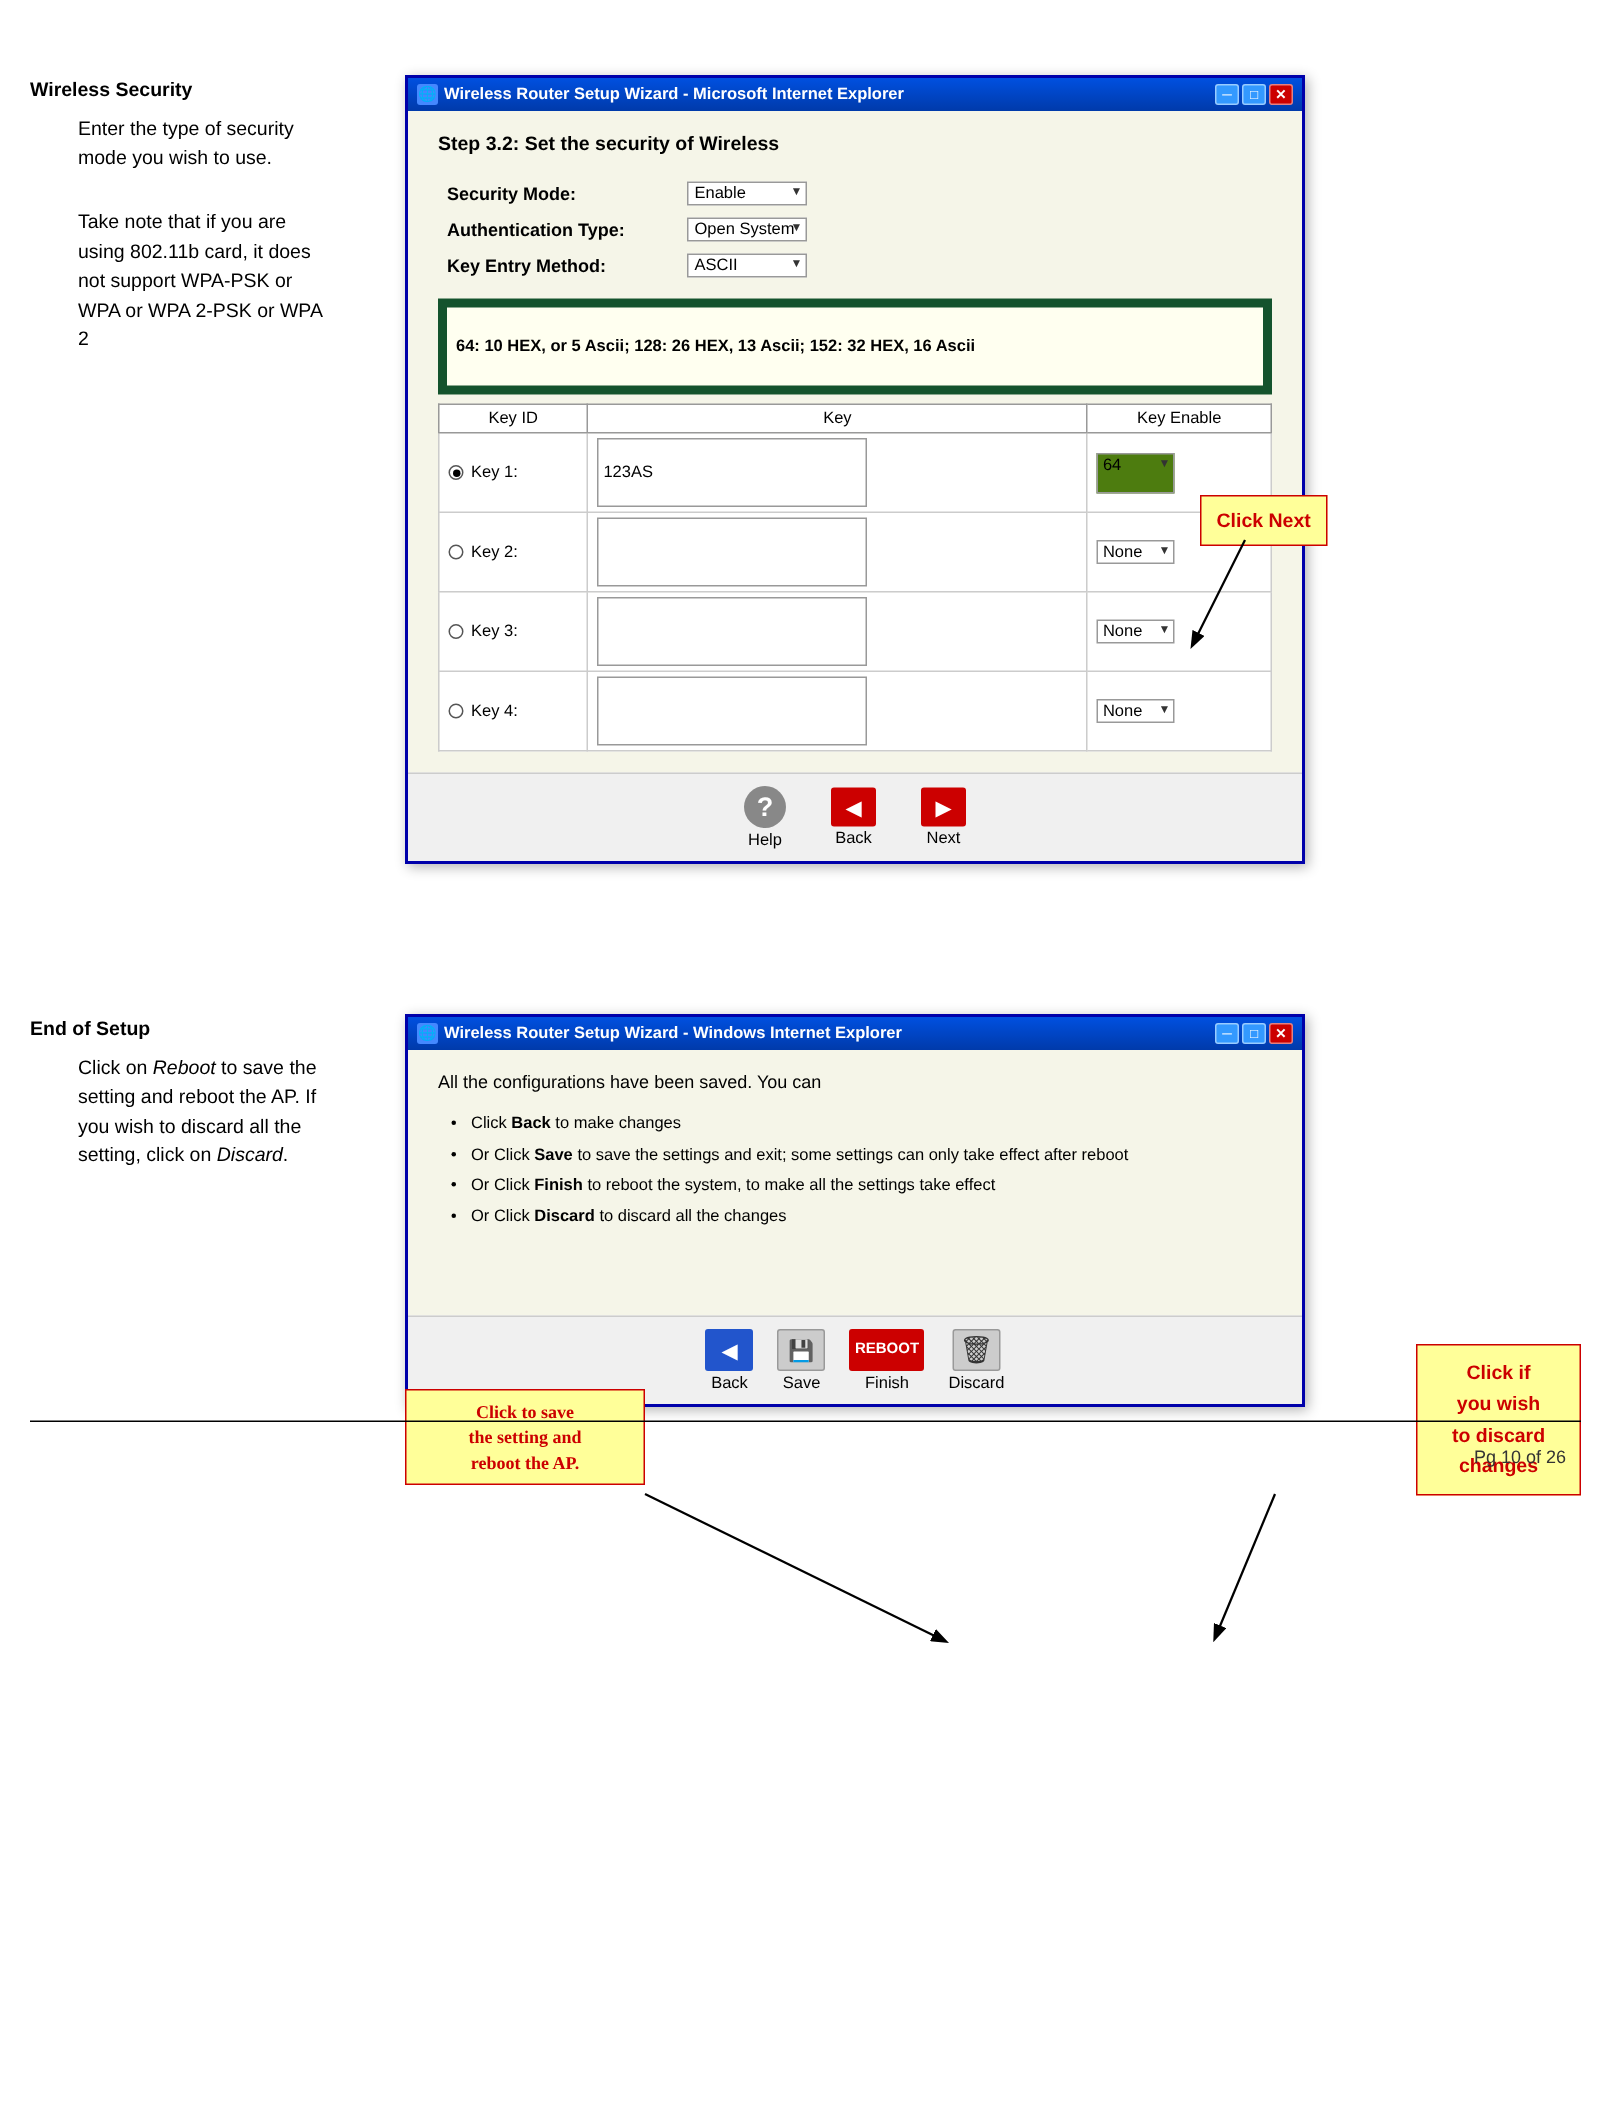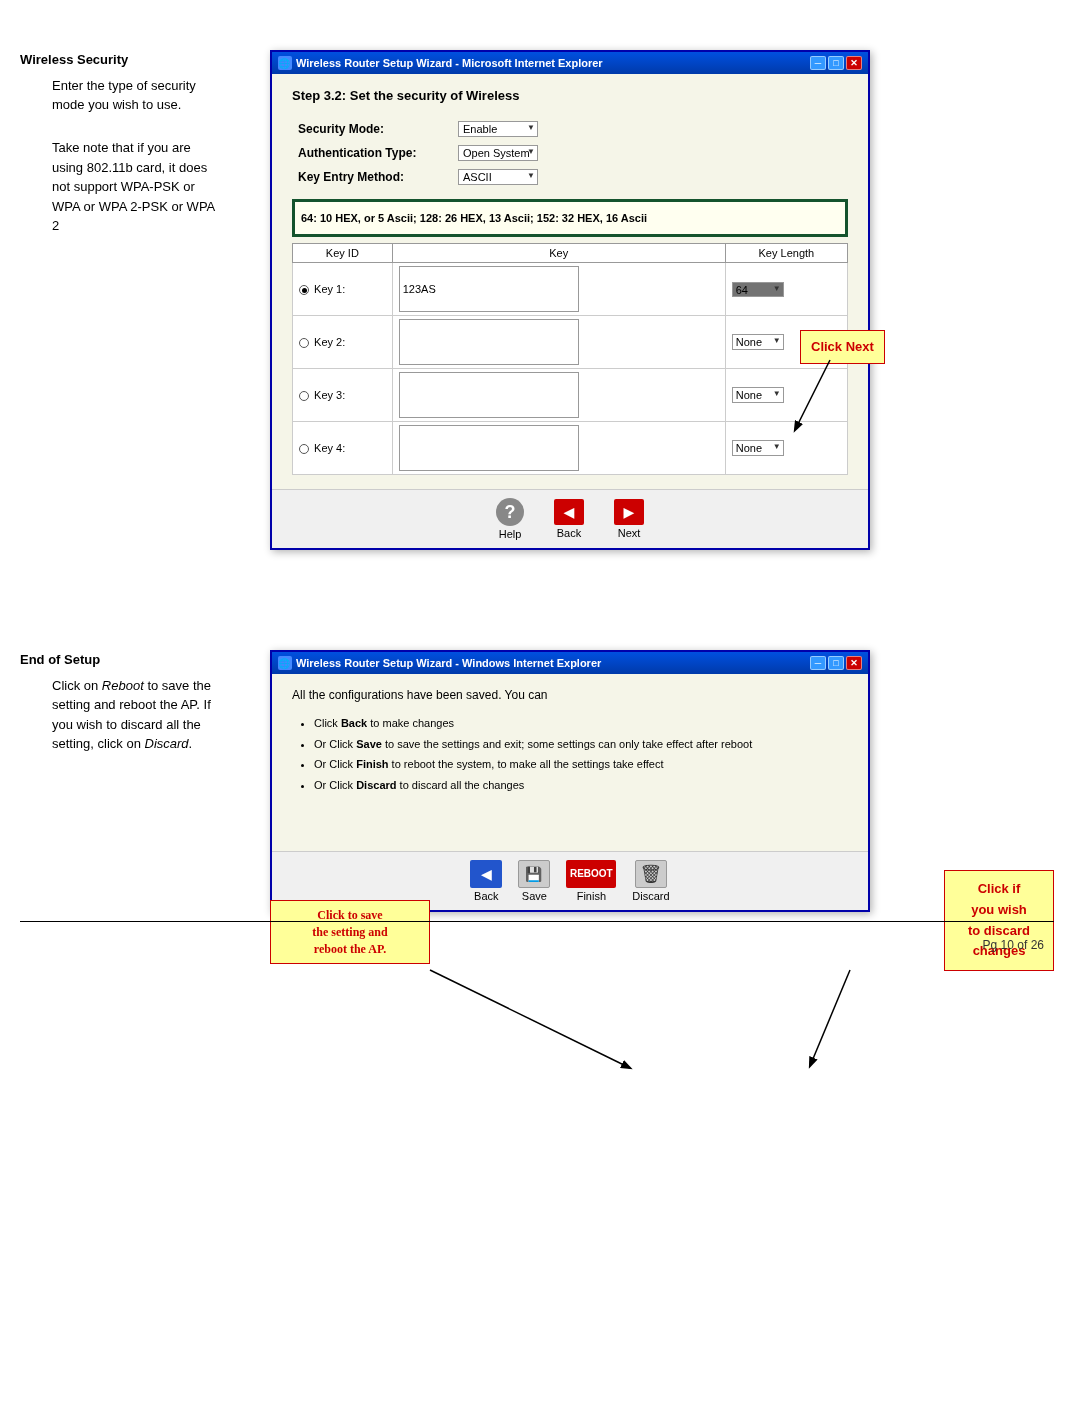--- a/index.html
+++ b/index.html
@@ -166,22 +166,22 @@
       top: 1px;
       font-size: 8px;
       color: #333;
     }
 
     
     .key-info-text {
       font-size: 11px;
       color: #000;
       margin-bottom: 6px;
-      border: 3px solid #14532d;
-      padding: 10px 6px;
+      border: 6px solid #14532d;
+      padding: 20px 6px;
       background: #fffff0;
     }
     .key-info-text span { font-weight: bold; }
 
     .key-table {
       width: 100%;
       border-collapse: collapse;
     }
     .key-table th {
       background: #fff;
@@ -498,29 +498,29 @@
 
           <div class="key-info-text">
             <span>64: 10 HEX, or 5 Ascii; 128: 26 HEX, 13 Ascii; 152: 32 HEX, 16 Ascii</span>
           </div>
 
           <table class="key-table">
             <thead>
               <tr>
                 <th>Key ID</th>
                 <th style="width:60%;">Key</th>
-                <th>Key Length</th>
+                <th>Key Enable</th>
               </tr>
             </thead>
             <tbody id="key-table-body">
 
             <tr>
                   <td class="key-label"><span class="radio-dot selected"></span> Key 1:</td>
                   <td><input type="text" class="key-input" value="123AS" style=""></td>
-                  <td><span class="key-len-select fake-select" style="min-width: 52px; display: inline-block; border: 1px solid rgb(153, 153, 153); padding: 1px 16px 0 3px; position: relative; background: #737373; font-size: 11px;">64</span></td>
+                  <td><span class="key-len-select fake-select" style="min-width: 52px; display: inline-block; border: 1px solid rgb(153, 153, 153); padding: 1px 16px 12px 3px; position: relative; background: #4d7c0f; font-size: 11px;">64</span></td>
                 </tr>
                 <tr>
                   <td class="key-label"><span class="radio-dot"></span> Key 2:</td>
                   <td><input type="text" class="key-input" style=""></td>
                   <td><span class="key-len-select fake-select" style="min-width: 52px; display: inline-block; border: 1px solid rgb(153, 153, 153); padding: 1px 16px 1px 3px; position: relative; background: rgb(255, 255, 255); font-size: 11px;">None</span></td>
                 </tr>
                 <tr>
                   <td class="key-label"><span class="radio-dot"></span> Key 3:</td>
                   <td><input type="text" class="key-input" style=""></td>
                   <td><span class="key-len-select fake-select" style="min-width: 52px; display: inline-block; border: 1px solid rgb(153, 153, 153); padding: 1px 16px 1px 3px; position: relative; background: rgb(255, 255, 255); font-size: 11px;">None</span></td>

